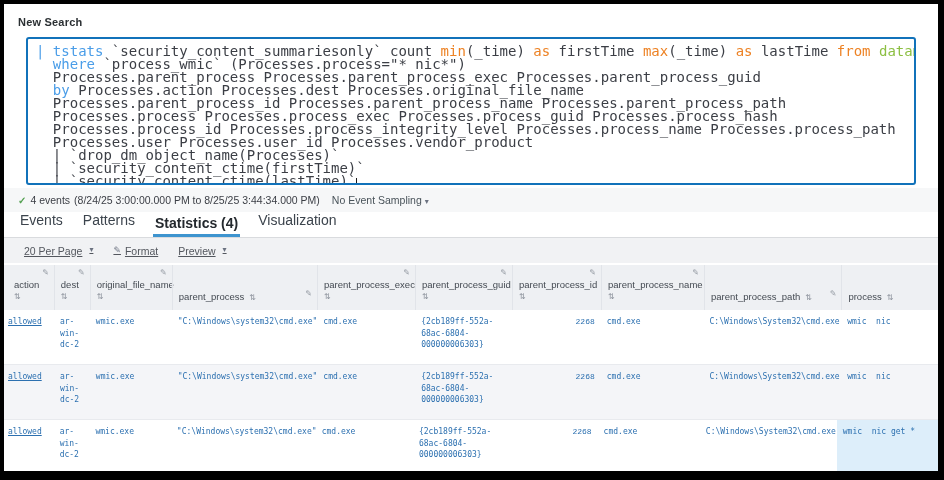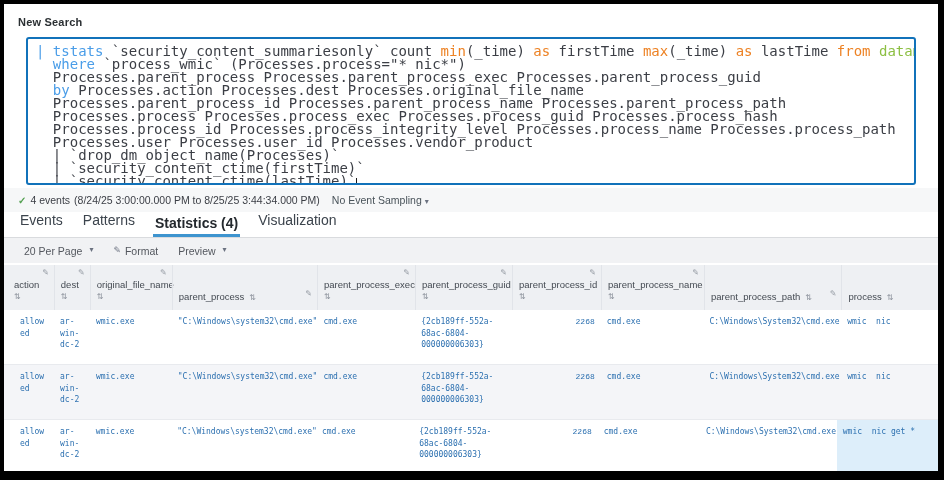--- a/index.html
+++ b/index.html
@@ -43,21 +43,21 @@
   .tab {
     margin-right:16px; padding:0 2px 6px 2px;
     font-size:14px; color:#3c444d; cursor:pointer; border-bottom:3px solid transparent;
   }
   .tab.active { font-weight:bold; color:#24292e; border-bottom-color:#3e94cf; padding-bottom:3px; }
   .toolbar {
     background:#f1f2f4; height:27px; border-bottom:2px solid #fff;
     display:flex; align-items:center; padding-left:20px; gap:20px;
     font-size:10.5px; color:#53575e;
   }
-  .tool { cursor:pointer; display:flex; gap:4px; }
+  .tool { cursor:pointer; display:flex; gap:4px;text-decoration:underline; }
   .pencil-glyph { font-size:9px; color:#6b7280; }
   .thead { display:flex; background:#eef0f3; height:45px; }
   .th {
     position:relative; padding:4px 6px; border-left:1px solid #e1e4e9;
     font-size:9.5px; color:#444a52;
   }
   .th:first-child { border-left:none; padding-left:10px; }
   .th .th-pencil { position:absolute; top:3px; right:5px; font-size:8px; color:#9aa0a8; cursor:pointer; }
   .th.inline .th-pencil { top:24px; }
   .th.stacked .th-label { display:block; margin-top:10px; }
@@ -65,21 +65,21 @@
   .th.stacked .sort-icon { display:block; margin-top:2px; }
   .th.inline { padding-top:26px; }
   .th.inline .th-label { margin-right:5px; }
   .trow { display:flex; min-height:55px; background:#fff; border-bottom:1px solid #e8eaee; }
   .trow.alt { background:#f4f5f8; }
   .cell {
     padding:6px 6px 4px 6px;
     font-family:"DejaVu Sans Mono", monospace; font-size:8px; line-height:11.5px;
     color:#2c70b0; white-space:pre-wrap; word-wrap:break-word; cursor:pointer;
   }
-  .cell:first-child { padding-left:16px; }
+  .cell:first-child { padding-left:4px;text-decoration:underline; }
   .cell.num { text-align:right;font-family:Liberation Mono, monospace; }
   .cell.nowrap { white-space:pre; overflow:hidden; }
   .cell.hl { background:#ddeefa; }
 </style>
 </head>
 <body>
 
 <div class="frame">
 
   <h1 class="page-title">New Search</h1>

